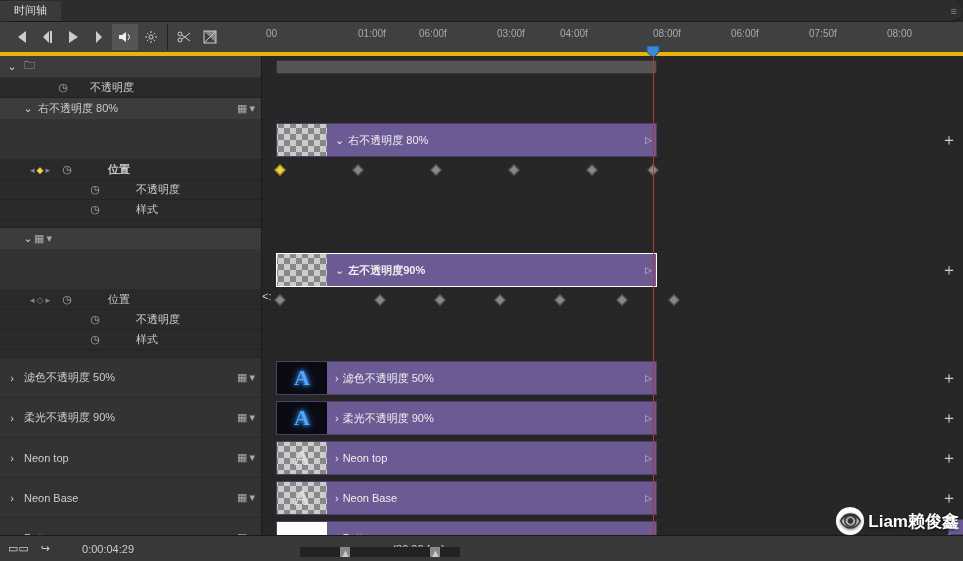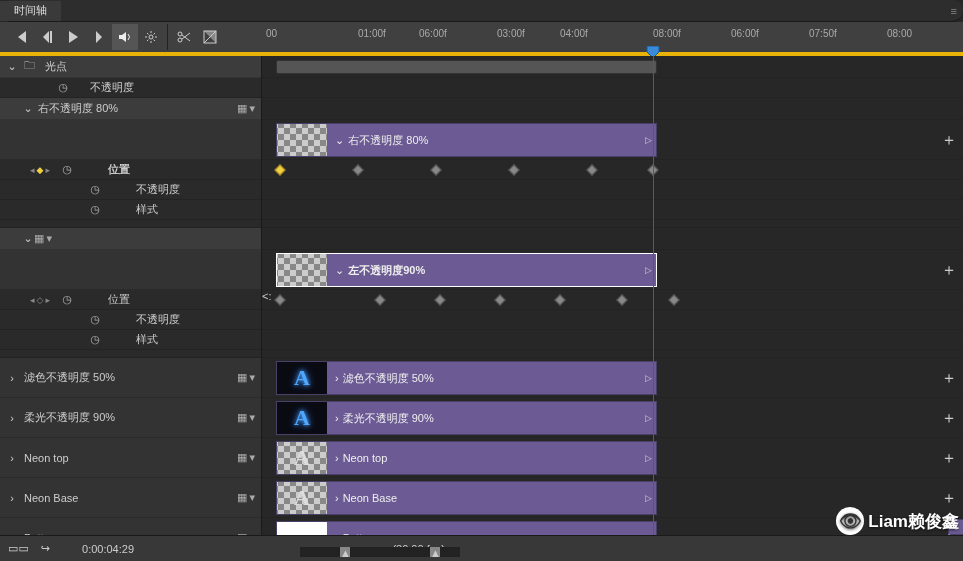--- a/index.html
+++ b/index.html
@@ -140,21 +140,20 @@
     </div>
   </div>
 </div>
 
 <div class="main">
   <div class="left-panel">
 
     <div class="row header-row" style="padding-left:6px">
       <span class="caret">⌄</span>
       <span style="margin:0 6px">🗀</span>
-      <span class="label">光点</span>
     </div>
     <div class="row sub-row indent-2">
       <span class="stopwatch">◷</span>
       <span class="prop-label">不透明度</span>
     </div>
 
     <div class="row header-row" style="padding-left:22px">
       <span class="caret">⌄</span>
       <span class="label">右不透明度 80%</span>
       <span class="right-icons">

